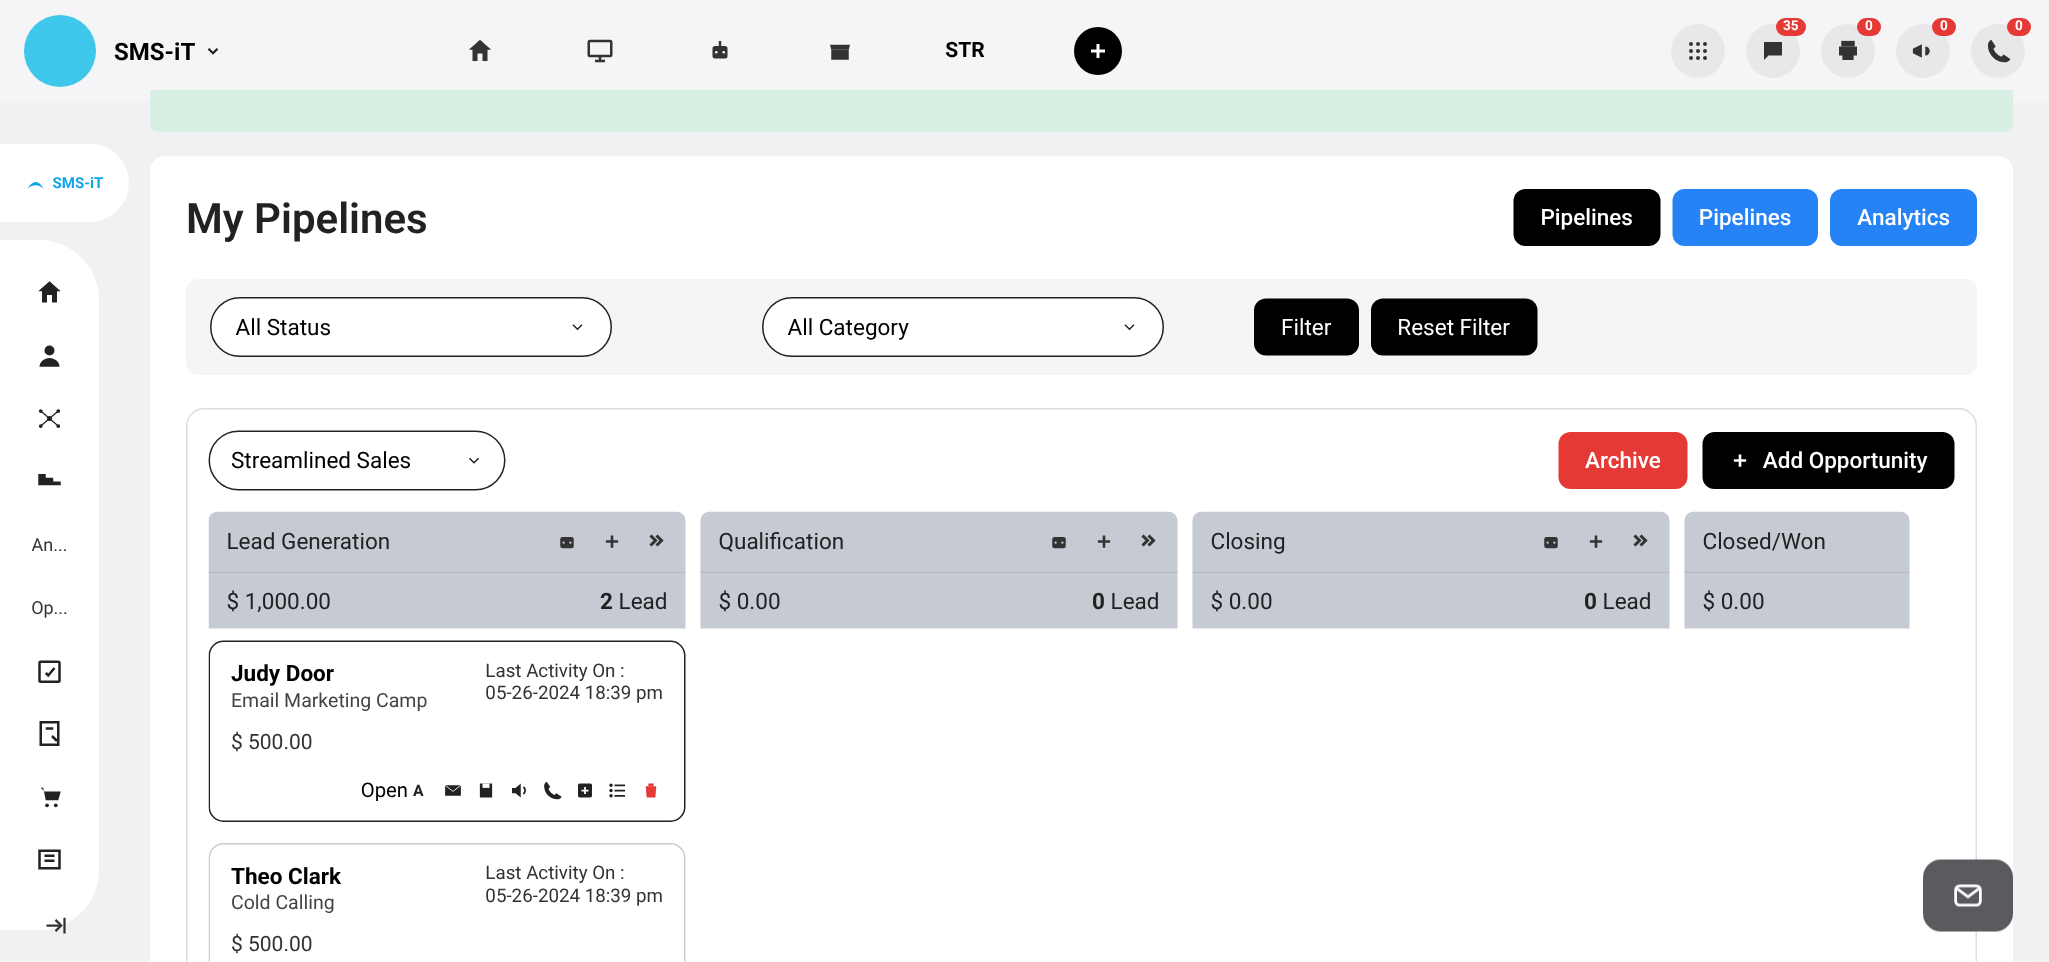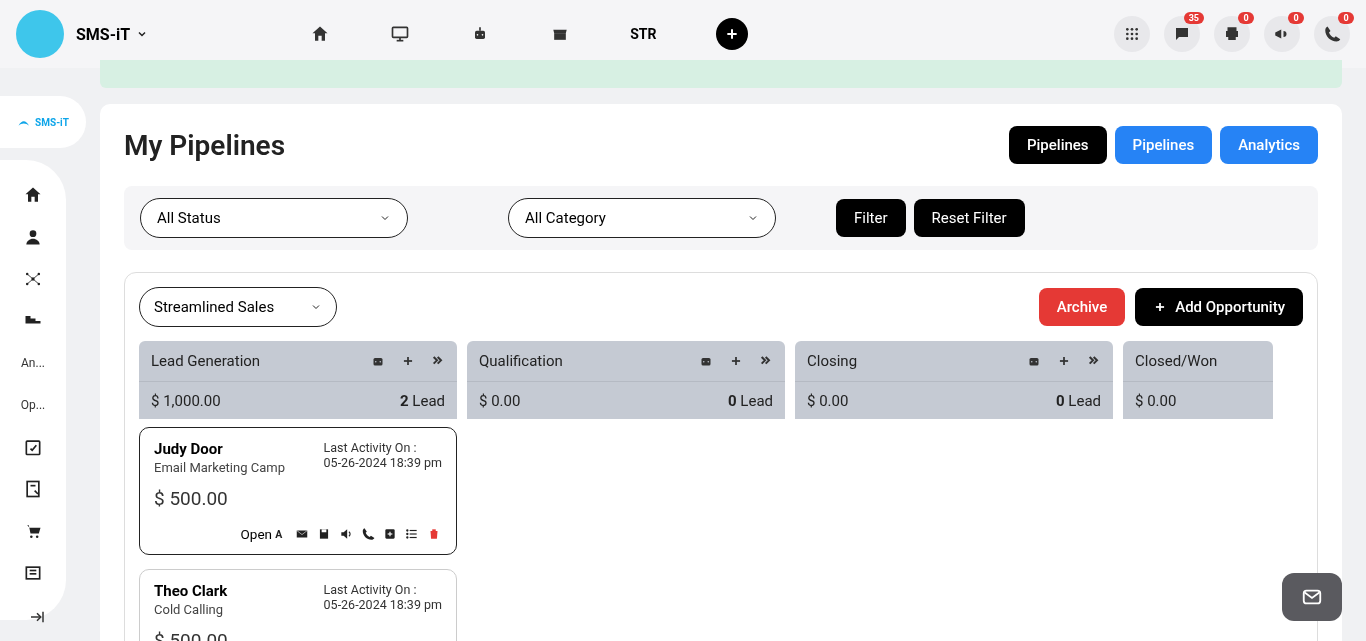--- a/index.html
+++ b/index.html
@@ -60,21 +60,21 @@
 .stage-head-icons { display: flex; gap: 14px; align-items: center; }
 .stage-sub { background: #c5cad3; height: 38px; display: flex; align-items: center; justify-content: space-between; padding: 0 12px; font-size: 15px; color: #222; border-top: 1px solid #b5bac3; }
 .lead-count { font-weight: 400; }
 .lead-count b { font-weight: 700; }
 
 .card { background: #fff; border: 1.5px solid #222; border-radius: 10px; padding: 12px 14px; margin-top: 8px; }
 .card-head { display: flex; justify-content: space-between; align-items: flex-start; }
 .card-name { font-weight: 700; font-size: 15px; }
 .card-sub { font-size: 13px; color: #444; margin-top: 2px; white-space: nowrap; overflow: hidden; text-overflow: ellipsis; max-width: 145px; }
 .card-activity { text-align: left; font-size: 12.5px; color: #333; }
-.card-amount { font-size: 19px; margin-top: 12px; color: #333; }
+.card-amount { font-size: 14px; margin-top: 12px; color: #333; }
 .card-footer { display: flex; justify-content: flex-end; align-items: center; margin-top: 16px; }
 .card-status { font-size: 13.5px; }
 .card-icons { display: flex; gap: 6px; align-items: center; }
 .card-icons span { width: 16px; height: 16px; display: flex; align-items: center; justify-content: center; }
 .trash { color: #e53935; }
 
 .card2 { background: #fff; border: 1px solid #ccc; border-radius: 10px; padding: 12px 14px; margin-top: 14px; }
 
 .help-bubble { position: fixed; right: 24px; bottom: 20px; width: 60px; height: 48px; background: #5a5a5f; border-radius: 12px; display: flex; align-items: center; justify-content: center; }
 

